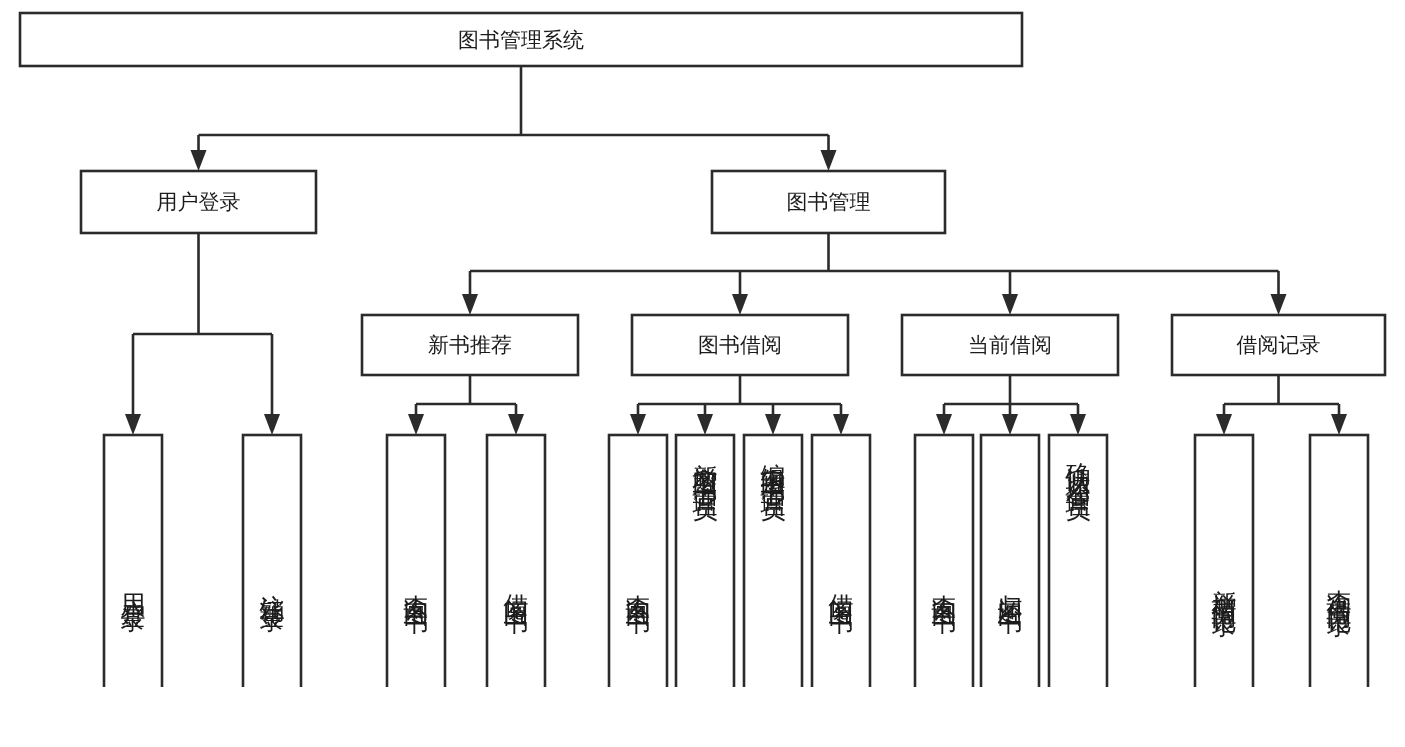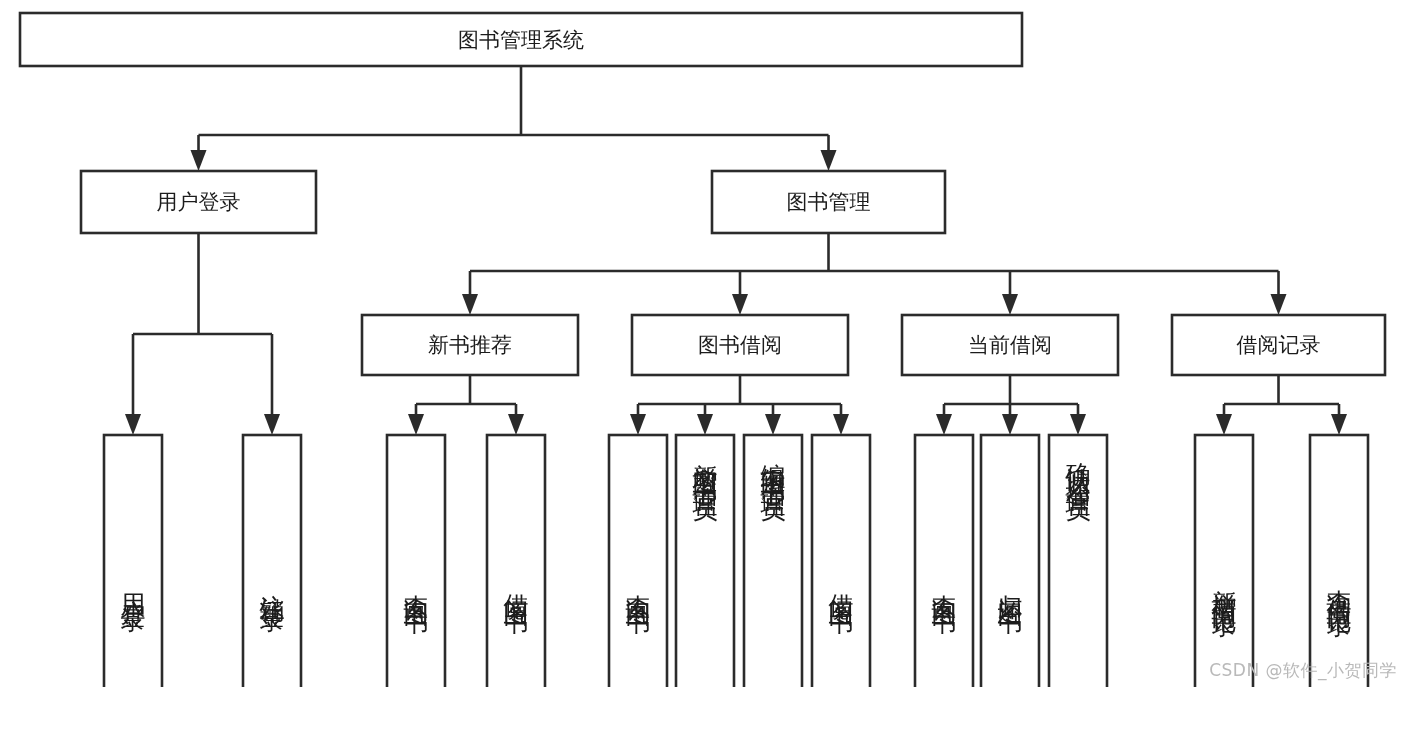--- a/index.html
+++ b/index.html
@@ -209,14 +209,13 @@
         <span class="leaf-label">确认归还（管理员）</span>
       </div>
       <div class="leaf-label-wrap" style="left: 1195px; top: 437px; width: 58px; height: 294px; align-items: center;">
         <span class="leaf-label">新增借阅记录</span>
       </div>
       <div class="leaf-label-wrap" style="left: 1310px; top: 437px; width: 58px; height: 294px; align-items: center;">
         <span class="leaf-label">查询借阅记录</span>
       </div>
     </div>
 
-  <div class="watermark">CSDN @软件_小贺同学</div>
 </div>
 
 </body></html>

